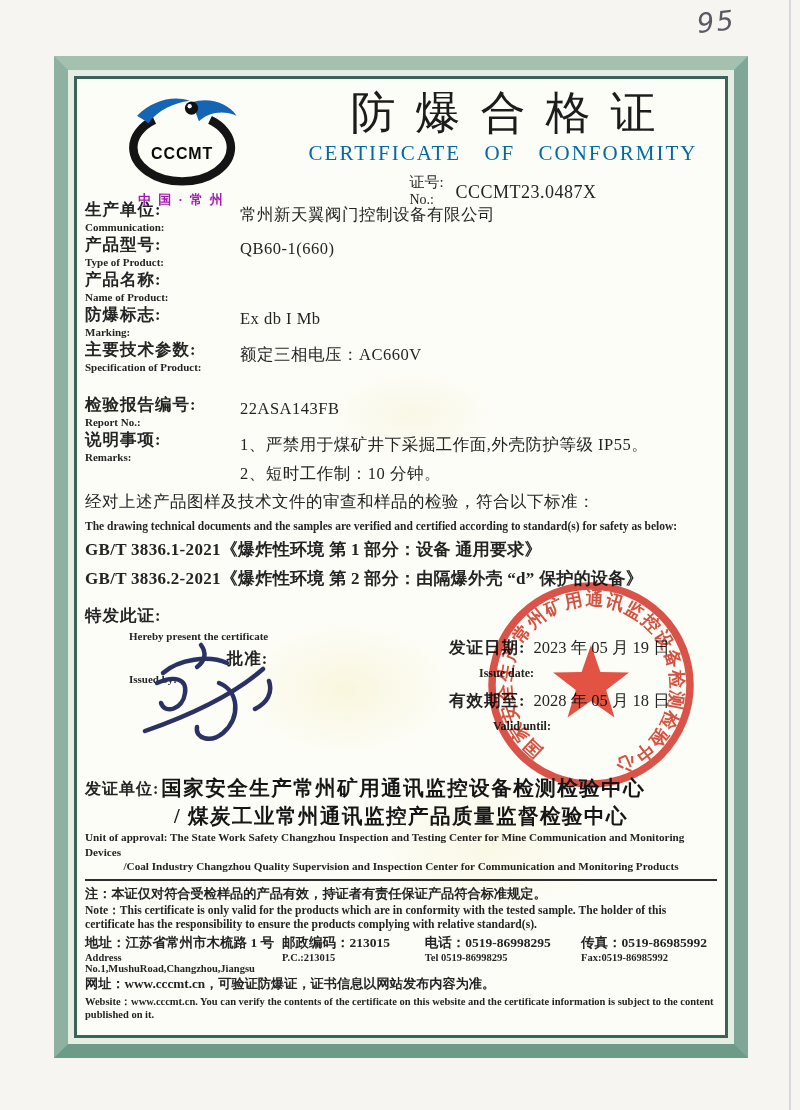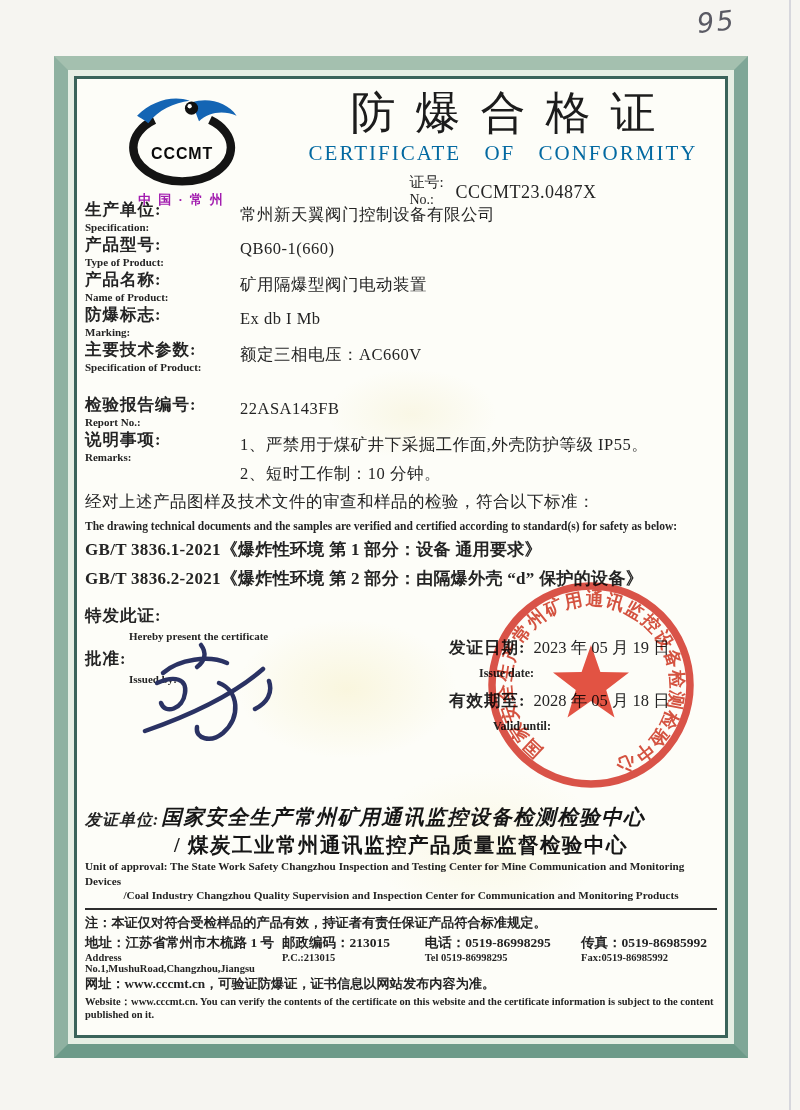--- a/index.html
+++ b/index.html
@@ -58,33 +58,33 @@
   
   .standards{position:absolute;left:8px;top:412px;right:6px;}
   .std-zh{font-size:16.5px;letter-spacing:.5px;}
   .std-en{font-size:11.5px;font-weight:bold;margin-top:7px;}
   .std-item{font-size:17px;font-weight:bold;margin-top:6px;letter-spacing:.3px;}
 
   
   .present-block{position:absolute;left:8px;top:528px;line-height:1.15;}
   .present-zh,.approve-zh{font-size:16.5px;font-weight:bold;letter-spacing:1px;}
   .present-en,.approve-en{font-size:11px;font-weight:bold;margin-top:4px;margin-left:44px;}
-  .approve-zh{margin-top:7px;}
+  .approve-zh{margin-top:7px;text-align:right;}
   .signature{position:absolute;left:58px;top:558px;}
   .dates{position:absolute;left:372px;top:558px;width:270px;}
   .date-line{display:flex;font-size:16.5px;}
   .date-label{font-weight:bold;letter-spacing:1px;white-space:nowrap;}
   .date-value{margin-left:8px;white-space:nowrap;}
   .date-en{font-size:12px;font-weight:bold;margin:7px 0 9px 30px;}
   .date-en.v{margin-left:44px;}
   .stamp{position:absolute;left:406px;top:498px;width:216px;height:216px;opacity:.85;mix-blend-mode:multiply;}
 
   
   .bottom{position:absolute;left:8px;right:8px;bottom:15px;}
-  .approval-row1{display:flex;align-items:flex-end;font-style:italic;}
+  .approval-row1{display:flex;align-items:flex-start;}
   .approval-label{font-size:16px;font-weight:bold;white-space:nowrap;padding-top:5px;letter-spacing:1px;}
   .approval-line1{font-size:20.5px;font-weight:bold;letter-spacing:1.5px;margin-left:2px;color:#161616;}
   .approval-line2{font-size:20.5px;font-weight:bold;letter-spacing:1.5px;text-align:center;color:#161616;}
   .approval-en{font-size:11.2px;font-weight:bold;line-height:1.3;}
   .approval-en.c{text-align:center;}
   .divider{border-top:2px solid #2e2e2e;margin:5px 0 4px;}
   .note-zh{font-size:13.2px;font-weight:bold;}
   .note-en{font-size:11.6px;line-height:1.22;font-weight:bold;margin-top:1px;}
   .contact-zh{display:flex;font-size:13.5px;font-weight:bold;margin-top:2px;}
   .contact-en{display:flex;font-size:10.5px;font-weight:bold;}
@@ -129,37 +129,36 @@
         </div>
         <div class="certno-value">CCCMT23.0487X</div>
       </div>
     </div>
   </div>
 
   <div class="fields">
     <div class="field-row">
       <div class="flabel">
                 <div class="zh">生产单位:</div>
-        <div class="en">Specification:</div>
+        <div class="en">Communication:</div>
               </div>
       <div class="fvalue">常州新天翼阀门控制设备有限公司</div>
     </div>
     <div class="field-row">
       <div class="flabel">
                 <div class="zh">产品型号:</div>
         <div class="en">Type of Product:</div>
               </div>
       <div class="fvalue">QB60-1(660)</div>
     </div>
     <div class="field-row">
       <div class="flabel">
                 <div class="zh">产品名称:</div>
         <div class="en">Name of Product:</div>
               </div>
-      <div class="fvalue">矿用隔爆型阀门电动装置</div>
     </div>
     <div class="field-row">
       <div class="flabel">
                 <div class="zh">防爆标志:</div>
         <div class="en">Marking:</div>
               </div>
       <div class="fvalue">Ex db I Mb</div>
     </div>
     <div class="field-row">
       <div class="flabel">
@@ -244,20 +243,21 @@
     <div class="approval-line2">/ 煤炭工业常州通讯监控产品质量监督检验中心</div>
     <div class="approval-en">
       <span>Unit of approval:</span>
       <span>The State Work Safety Changzhou Inspection and Testing Center for Mine Communication and Monitoring Devices</span>
     </div>
     <div class="approval-en c">/Coal Industry Changzhou Quality Supervision and Inspection Center for Communication and Monitoring Products</div>
 
     <div class="divider"></div>
 
     <div class="note-zh">注：本证仅对符合受检样品的产品有效，持证者有责任保证产品符合标准规定。</div>
+    <div class="note-en">Note：This certificate is only valid for the products which are in conformity with the tested sample. The holder of this certificate has the responsibility to ensure the products complying with relative standard(s).</div>
 
     <div class="contact-zh">
       <span class="c-addr">地址：江苏省常州市木梳路 1 号</span>
       <span class="c-pc">邮政编码：213015</span>
       <span class="c-tel">电话：0519-86998295</span>
       <span class="c-fax">传真：0519-86985992</span>
     </div>
     <div class="contact-en">
       <span class="c-addr">Address No.1,MushuRoad,Changzhou,Jiangsu</span>
       <span class="c-pc">P.C.:213015</span>

